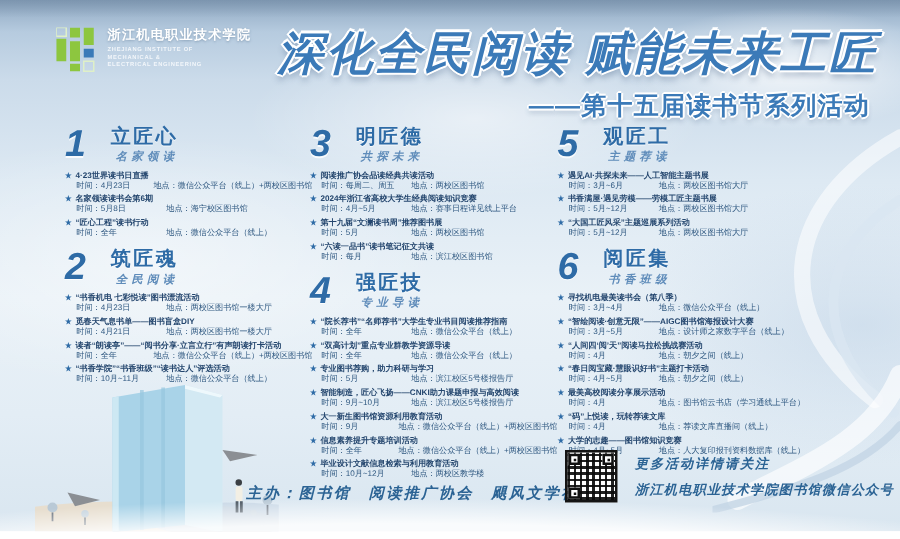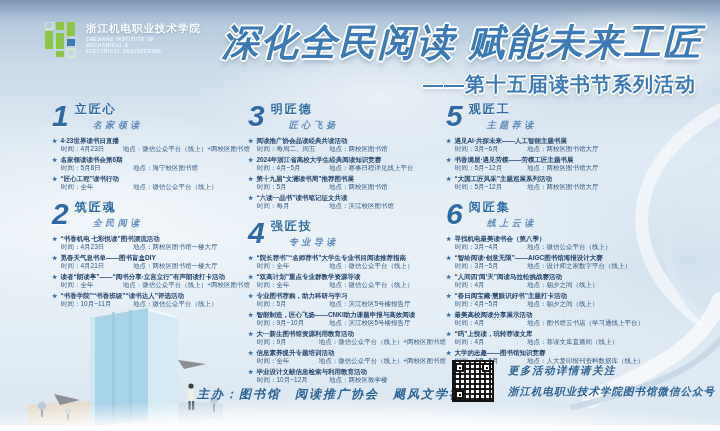--- a/index.html
+++ b/index.html
@@ -28,21 +28,21 @@
     font-size:20px;font-weight:900;color:#3b7ab8;letter-spacing:1px;
     text-shadow:-1.5px 0 0 #fff,1.5px 0 0 #fff,0 -1.5px 0 #fff,0 1.5px 0 #fff,1px 1px 0 #fff,-1px -1px 0 #fff,0 3px 4px rgba(40,70,110,.3);
     white-space:nowrap;
   }
   
   .col{position:absolute;top:102px;width:198px;}
   #col1{left:52px;} #col2{left:248px;} #col3{left:446px;}
   .sec{margin-bottom:9px;}
   .shead{display:flex;align-items:flex-start;margin-bottom:5px;}
   .num{font-size:30px;line-height:27px;font-weight:900;font-style:italic;color:#2e6ba6;margin-right:6px;text-shadow:0 1px 0 rgba(255,255,255,.8);}
-  .stitle{font-size:12px;line-height:15px;font-weight:900;letter-spacing:2px;color:#2e6ba6;text-shadow:0 1px 0 rgba(255,255,255,.7);}
+  .stitle{font-size:16px;line-height:15px;font-weight:900;letter-spacing:2px;color:#2e6ba6;text-shadow:0 1px 0 rgba(255,255,255,.7);text-align:right;}
   .ssub{font-size:9px;font-style:italic;letter-spacing:3.5px;color:#5f8cba;margin-top:2px;margin-left:18px;font-weight:700;}
   .it{margin-bottom:3px;}
   .l1{font-size:6.5px;line-height:8px;font-weight:700;color:#24466e;white-space:nowrap;}
   .l2{font-size:6.5px;line-height:8px;color:#2f5880;margin-left:9px;white-space:nowrap;display:flex;}
   .l2 .time{display:inline-block;width:72px;}
   .star{color:#2e6ba6;font-size:6px;margin-right:3px;}
   
   .hosts{position:absolute;left:180px;top:386px;width:300px;text-align:center;
     font-family:"DejaVu Serif",serif;font-style:italic;font-weight:700;
     font-size:12px;letter-spacing:2px;color:#2b6394;white-space:nowrap;}
@@ -164,21 +164,21 @@
       </div>
     </div>
   </div>
 
   <div class="col" id="col2">
     <div class="sec">
       <div class="shead">
         <span class="num">3</span>
         <div>
           <div class="stitle">明匠德</div>
-          <div class="ssub">匠心飞扬</div>
+          <div class="ssub">共探未来</div>
         </div>
       </div>
       <div class="it">
         <div class="l1"><span class="star">★</span><span>阅读推广协会品读经典共读活动</span></div>
         <div class="l2">
             <span class="time">时间：每周二、周五</span>
             <span>地点：两校区图书馆</span>
           </div>
       </div>
       <div class="it">
@@ -294,21 +294,21 @@
             <span>地点：两校区图书馆大厅</span>
           </div>
       </div>
     </div>
 
     <div class="sec">
       <div class="shead">
         <span class="num">6</span>
         <div>
           <div class="stitle">阅匠集</div>
-          <div class="ssub">线上云读</div>
+          <div class="ssub">书香班级</div>
         </div>
       </div>
       <div class="it">
         <div class="l1"><span class="star">★</span><span>寻找机电最美读书会（第八季）</span></div>
         <div class="l2">
             <span class="time">时间：3月~4月</span>
             <span>地点：微信公众平台（线上）</span>
           </div>
       </div>
       <div class="it">

